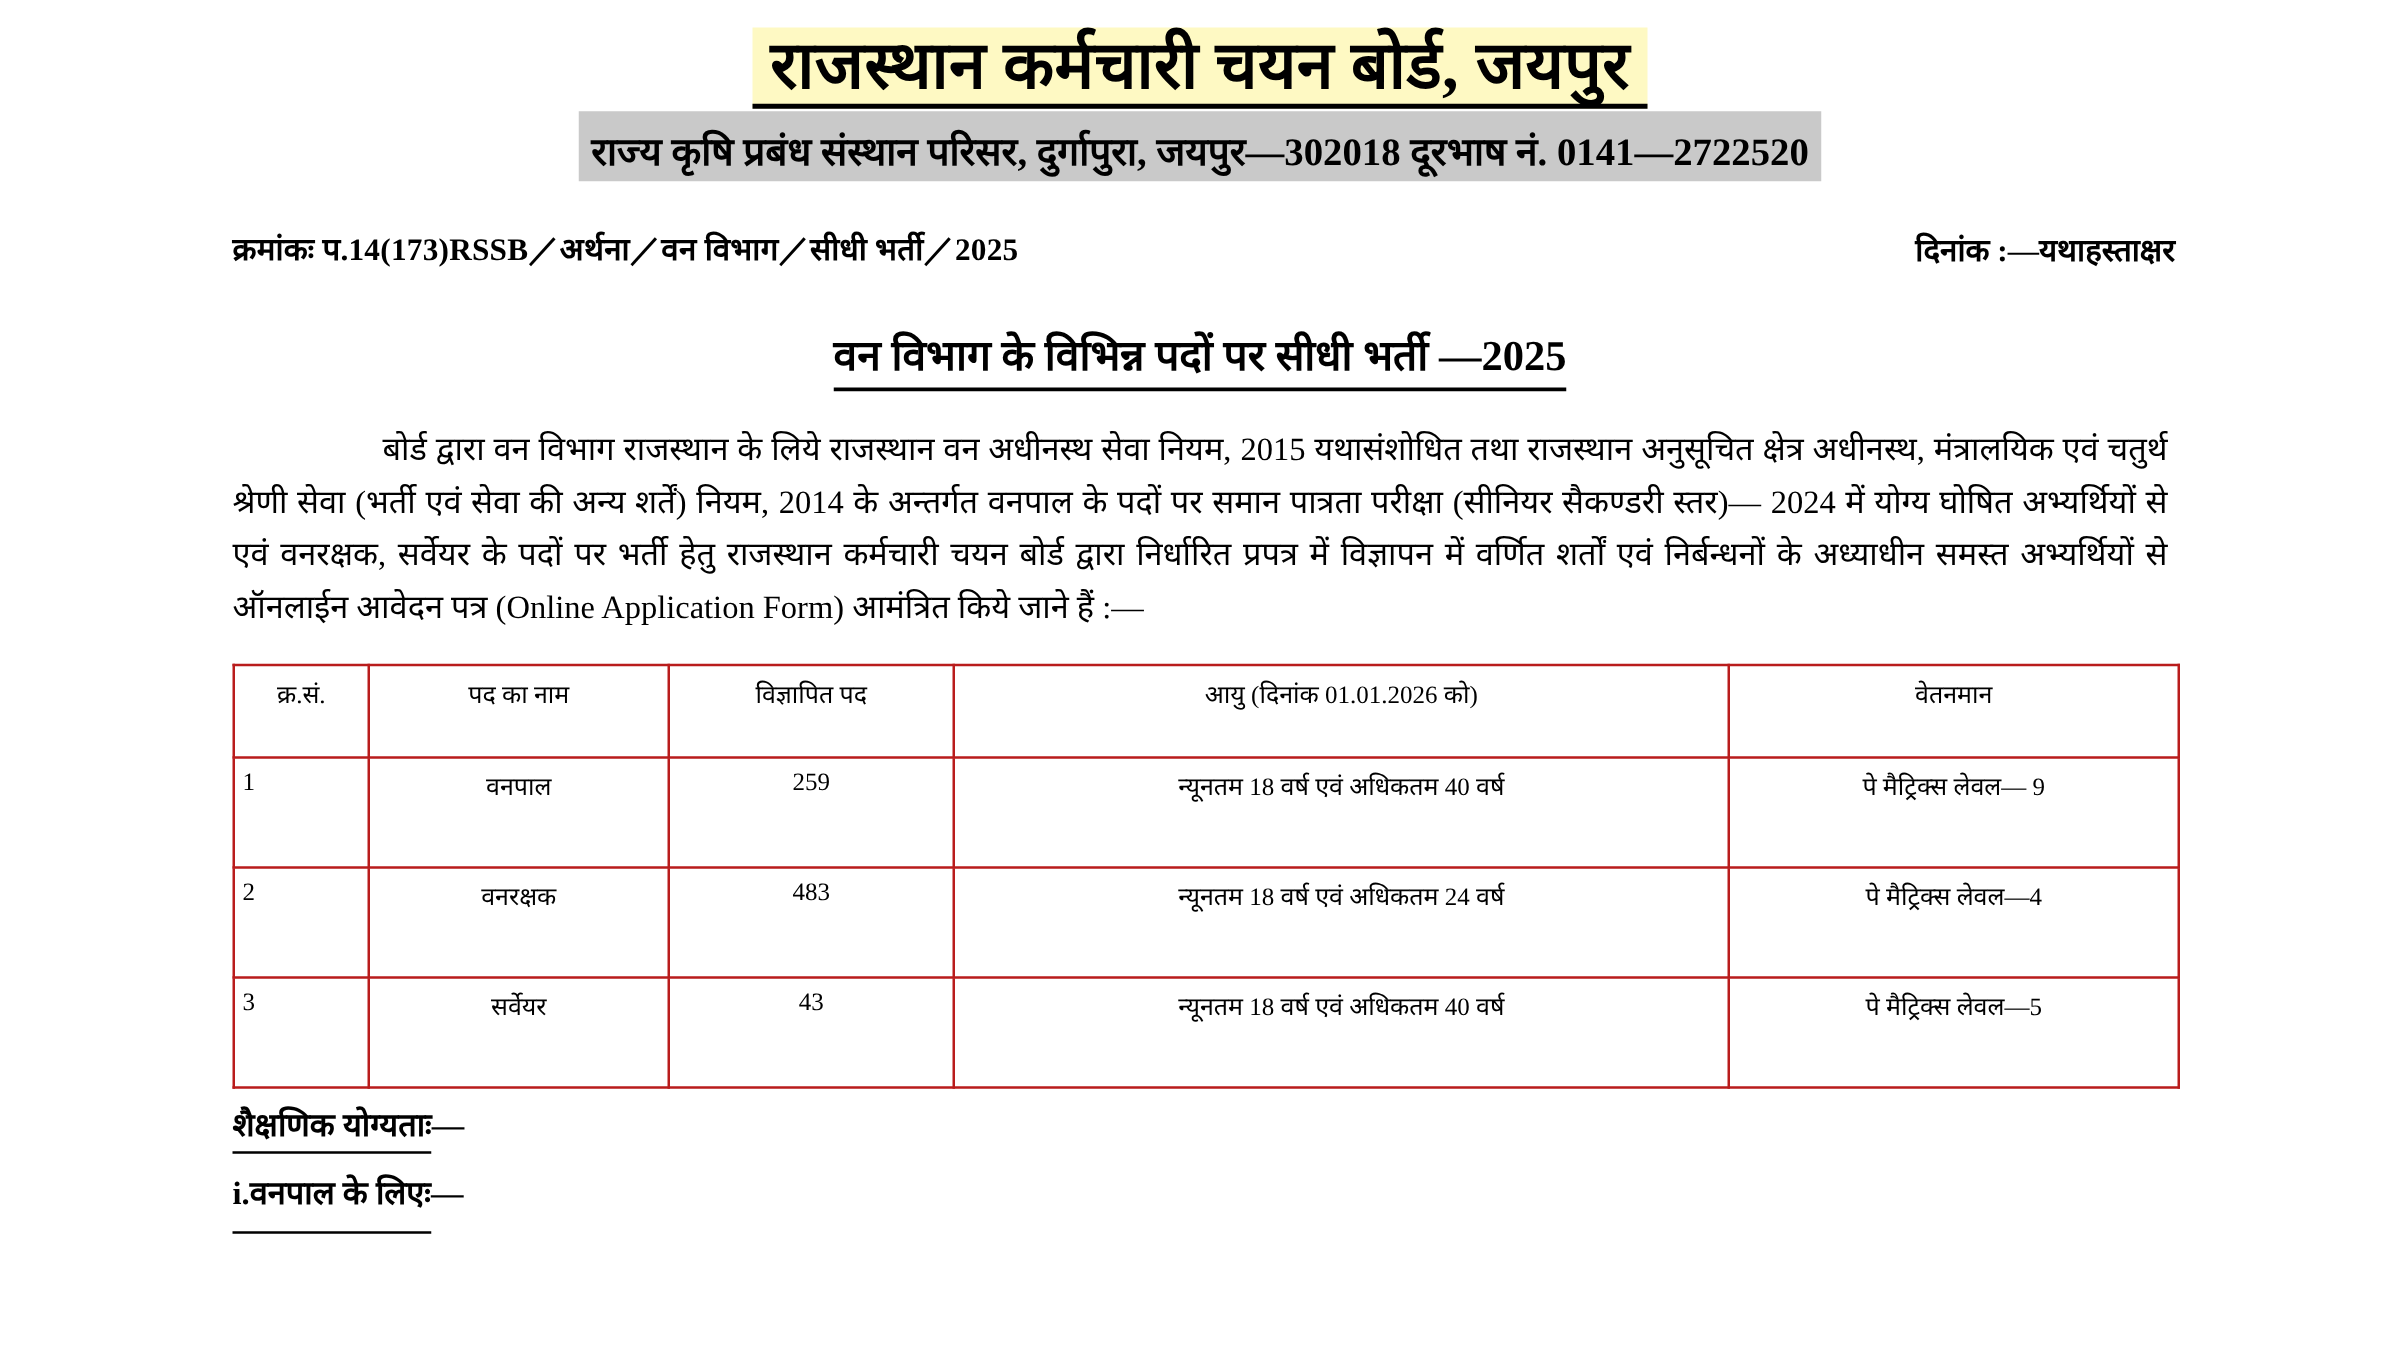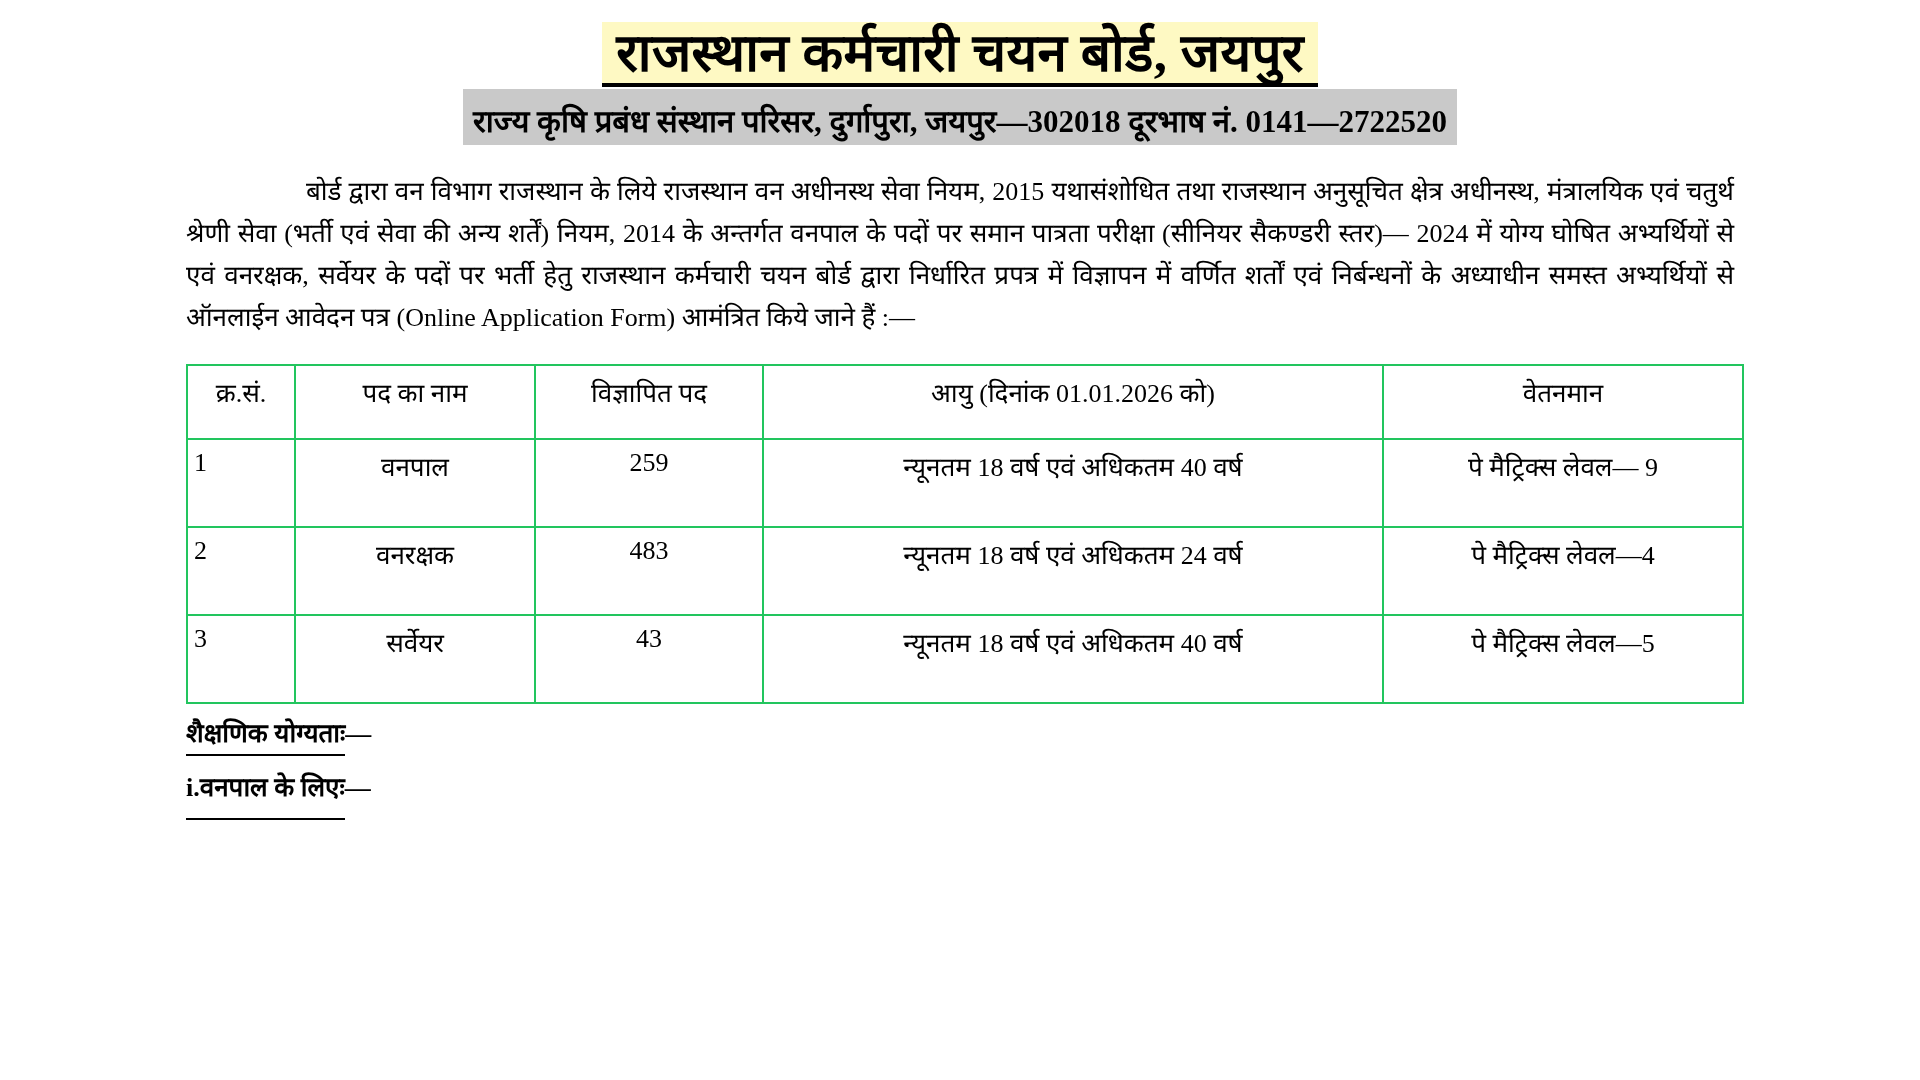--- a/index.html
+++ b/index.html
@@ -95,22 +95,22 @@
   .body-para .indent { display: inline-block; width: 120px; }
 
   
   .tbl-wrap { margin: 24px 186px 0 186px; }
   table.posts {
     border-collapse: collapse;
     width: 100%;
     table-layout: fixed;
   }
   table.posts th, table.posts td {
-    border: 2px solid #22c55e;
-    font-size: 26px;
+    border: 2px solid #b91c1c;
+    font-size: 20px;
     font-weight: normal;
     padding: 8px 6px;
     vertical-align: top;
   }
   table.posts thead th {
     text-align: center;
     height: 56px;
     font-weight: normal;
   }
   table.posts tbody td { height: 70px; }
@@ -147,21 +147,28 @@
 
 <div class="page">
 
   <div class="header-block">
     <div class="org-title">राजस्थान कर्मचारी चयन बोर्ड, जयपुर</div>
   </div>
   <div class="org-address-wrap">
     <div class="org-address">राज्य कृषि प्रबंध संस्थान परिसर, दुर्गापुरा, जयपुर—302018 दूरभाष नं. 0141—2722520</div>
   </div>
 
-
+  <div class="ref-row">
+    <div class="ref-no">क्रमांकः प.14(173)RSSB／अर्थना／वन विभाग／सीधी भर्ती／2025</div>
+    <div class="ref-date">दिनांक :—यथाहस्ताक्षर</div>
+  </div>
+
+  <div class="doc-title-wrap">
+    <div class="doc-title">वन विभाग के विभिन्न पदों पर सीधी भर्ती —2025</div>
+  </div>
 
   <div class="body-para"><span class="indent"></span><span>बोर्ड द्वारा वन विभाग राजस्थान के लिये राजस्थान वन अधीनस्थ सेवा नियम, 2015 यथासंशोधित तथा राजस्थान अनुसूचित क्षेत्र अधीनस्थ, मंत्रालयिक एवं चतुर्थ श्रेणी सेवा (भर्ती एवं सेवा की अन्य शर्तें) नियम, 2014 के अन्तर्गत वनपाल के पदों पर समान पात्रता परीक्षा (सीनियर सैकण्डरी स्तर)— 2024 में योग्य घोषित अभ्यर्थियों से एवं वनरक्षक,  सर्वेयर के पदों पर भर्ती हेतु राजस्थान कर्मचारी चयन बोर्ड द्वारा निर्धारित प्रपत्र में विज्ञापन में वर्णित शर्तों एवं निर्बन्धनों के अध्याधीन समस्त अभ्यर्थियों से ऑनलाईन आवेदन पत्र (Online Application Form) आमंत्रित किये जाने हैं :—</span></div>
 
   <div class="tbl-wrap">
     <table class="posts">
       <colgroup>
         <col class="w-sno">
           <col class="w-name">
           <col class="w-vac">
           <col class="w-age">

